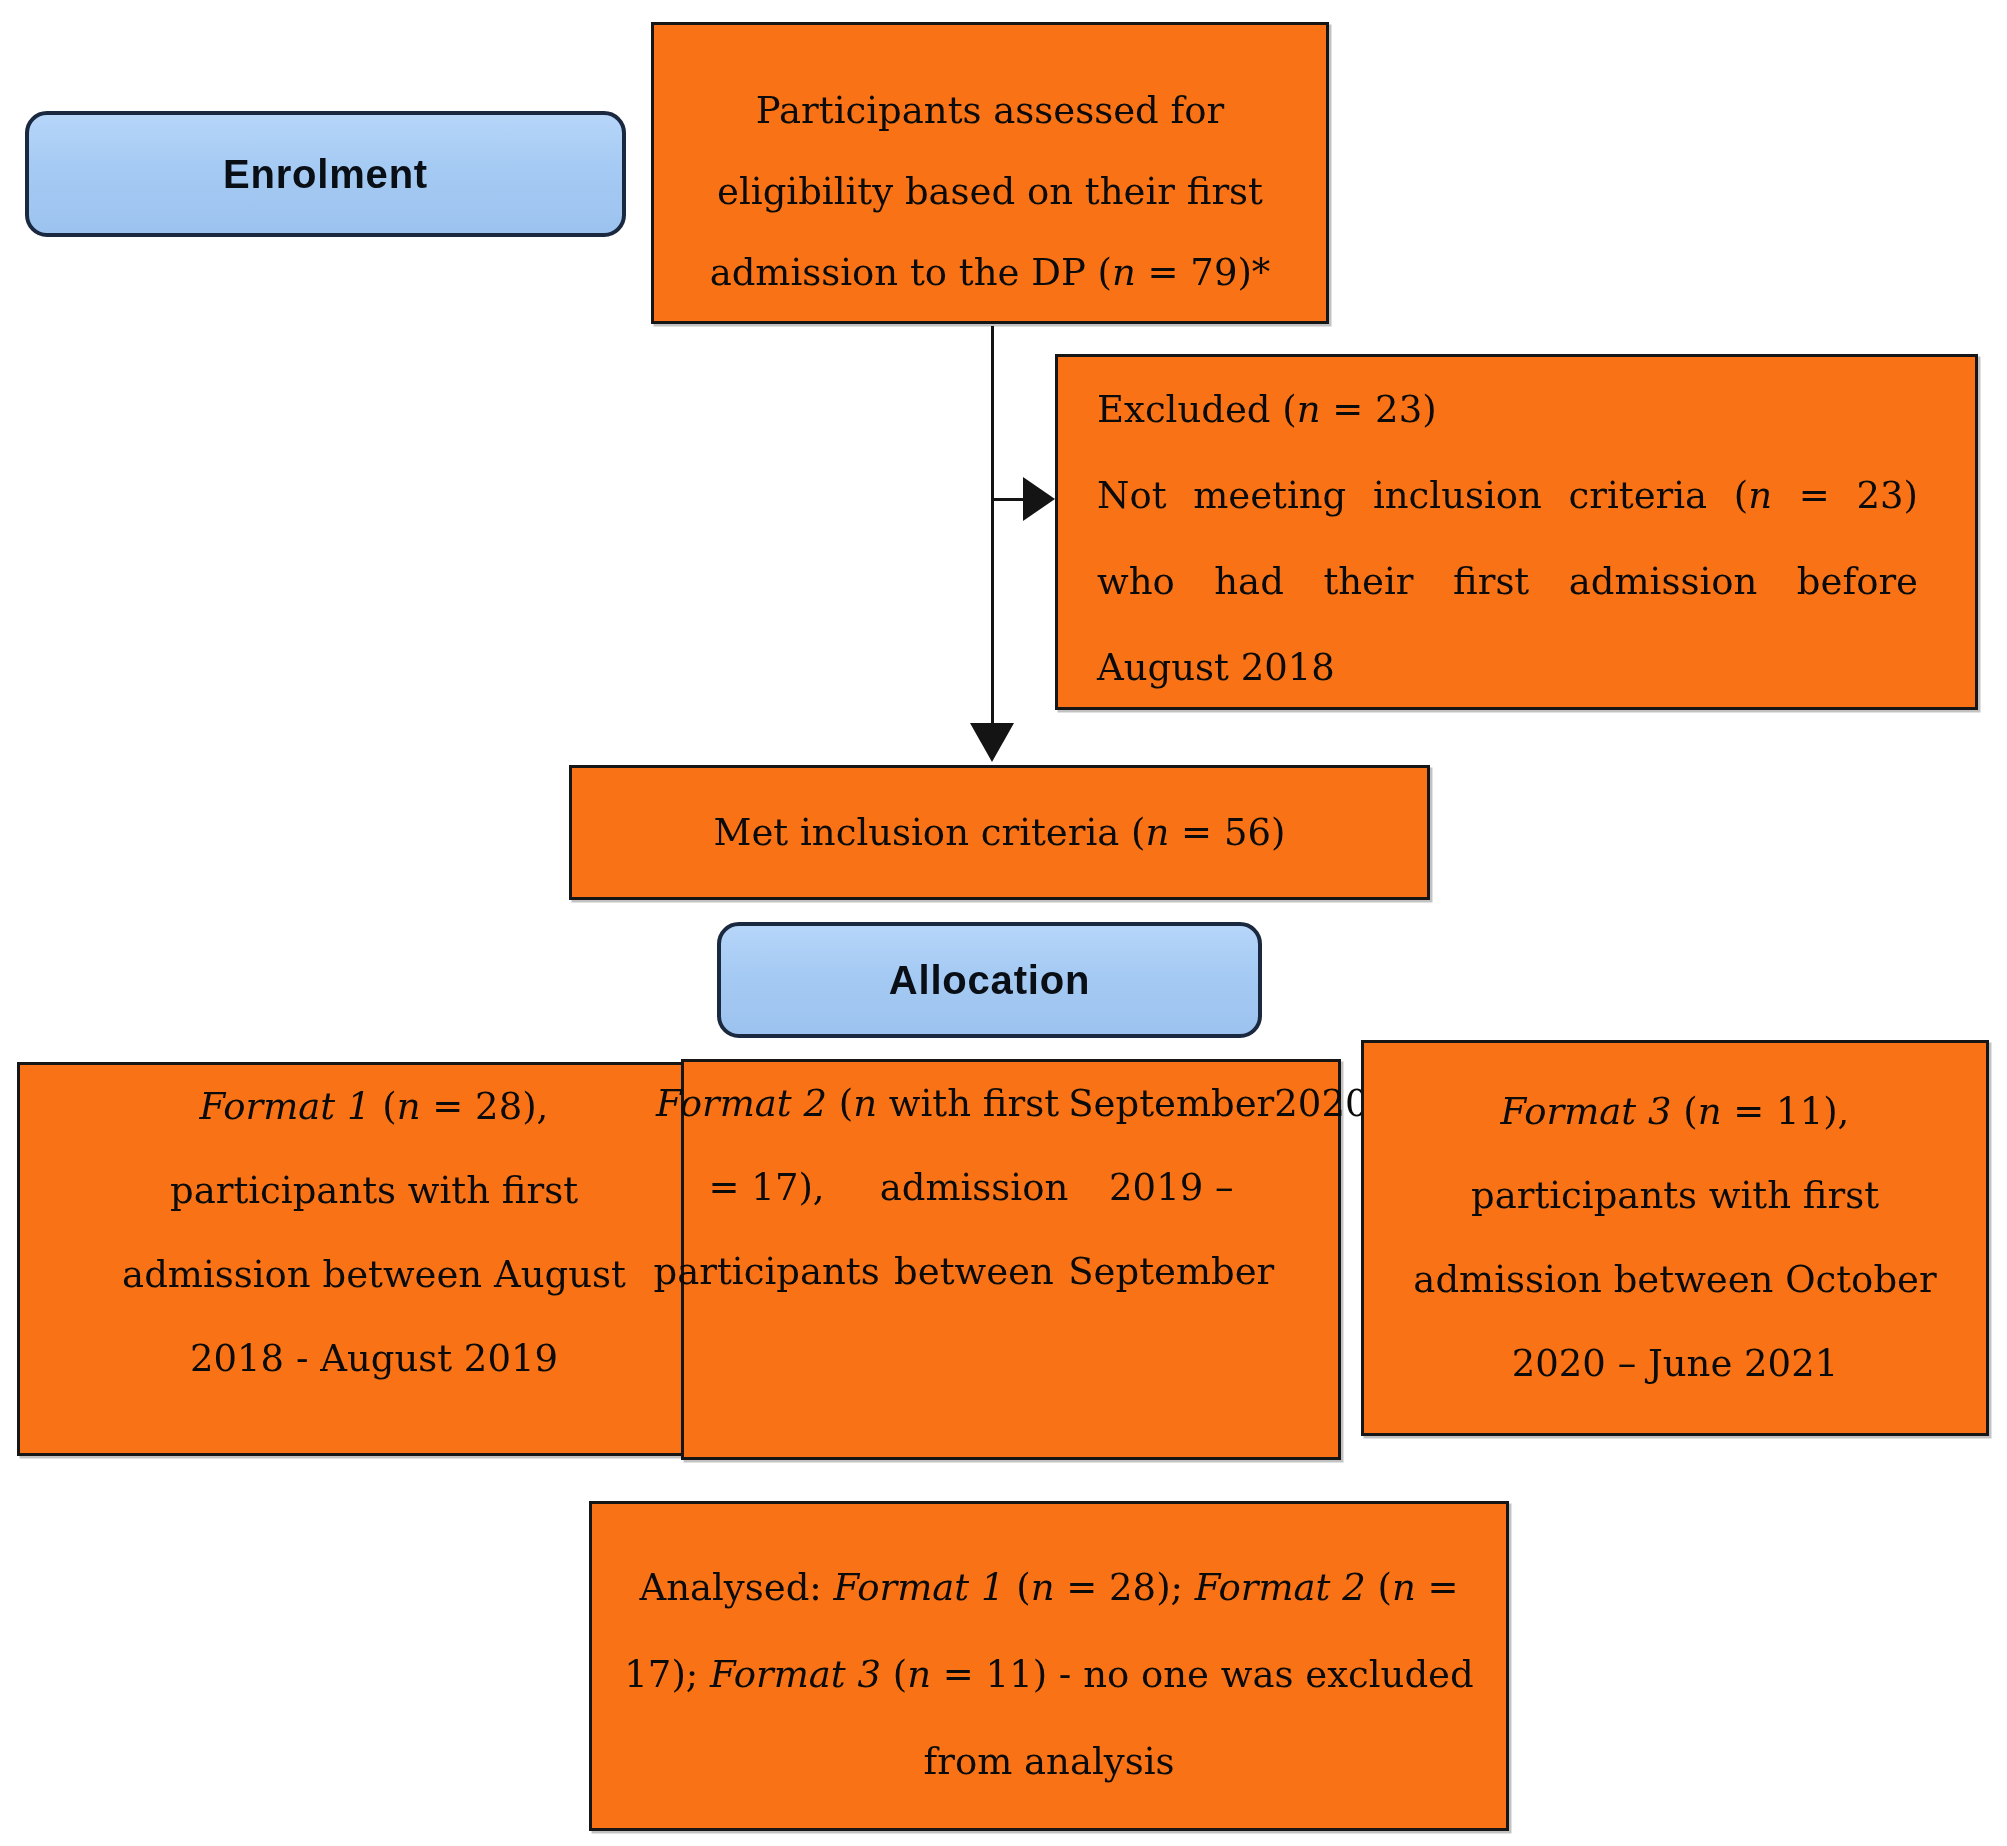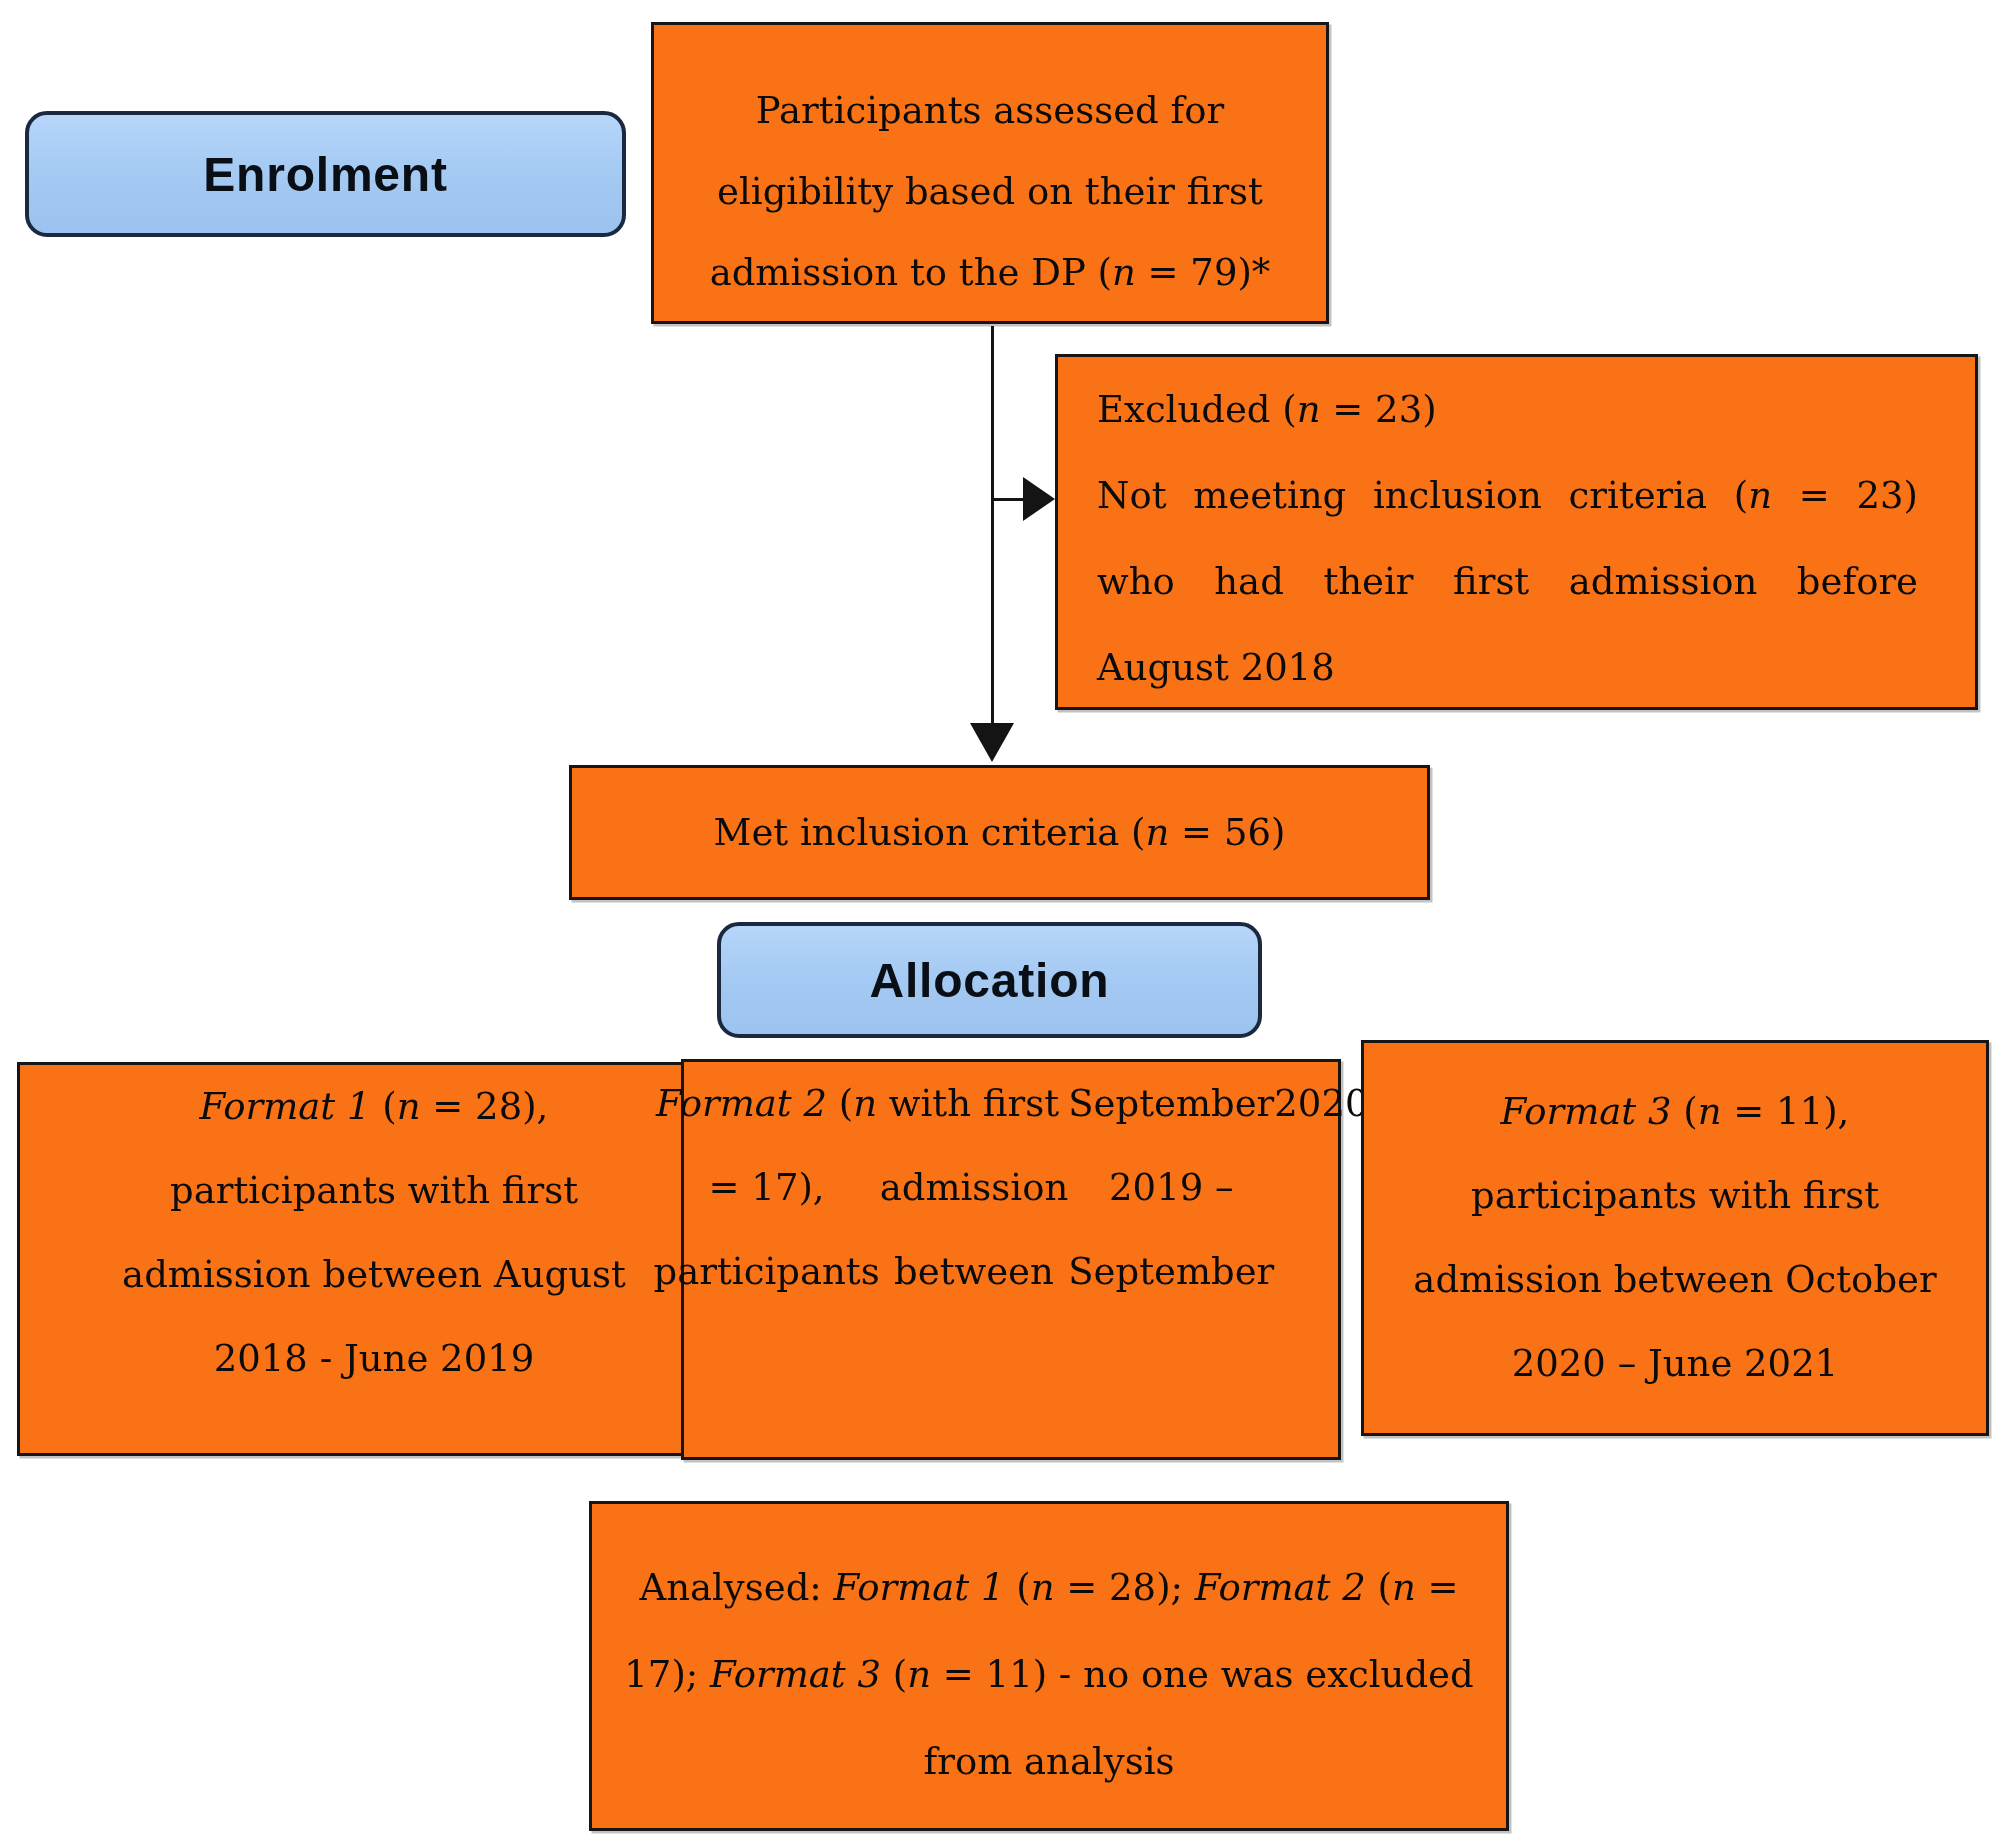--- a/index.html
+++ b/index.html
@@ -30,21 +30,21 @@
     border: 4.2px solid #1b2940;
     border-radius: 22px;
     box-sizing: border-box;
     display: flex;
     align-items: center;
     justify-content: center;
   }
   .pill-label {
     font-family: "Liberation Sans", sans-serif;
     font-weight: bold;
-    font-size: 48px;
+    font-size: 40px;
     color: #0a0f16;
     letter-spacing: 0.8px;
   }
   .arrow-line { position: absolute; background: #141414; }
   .tri { position: absolute; width: 0; height: 0; }
 
   #enrolment-pill { left: 25px; top: 111px; width: 601px; height: 126px; }
   #allocation-pill { left: 717px; top: 922px; width: 545px; height: 116px; }
 
   #assessed-box {
@@ -128,21 +128,21 @@
     </div>
 
   <div class="pill" id="allocation-pill">
     <span class="pill-label">Allocation</span>
   </div>
 
   <div class="box center-lines" id="format1-box">
       <div class="tline"><span class="it">Format 1</span><span> (</span><span class="it">n</span><span> = 28),</span></div>
       <div class="tline"><span>participants with first</span></div>
       <div class="tline"><span>admission between August</span></div>
-      <div class="tline"><span>2018 - June 2019</span></div>
+      <div class="tline"><span>2018 - August 2019</span></div>
     </div>
 
   <div class="box center-lines" id="format2-box">
       <div class="tline"><span class="it">Format 2</span><span> (</span><span class="it">n</span><span> = 17), participants</span></div>
       <div class="tline"><span>with first admission between</span></div>
       <div class="tline"><span>September 2019 – September</span></div>
       <div class="tline"><span>2020</span></div>
     </div>
 
   <div class="box center-lines" id="format3-box">

